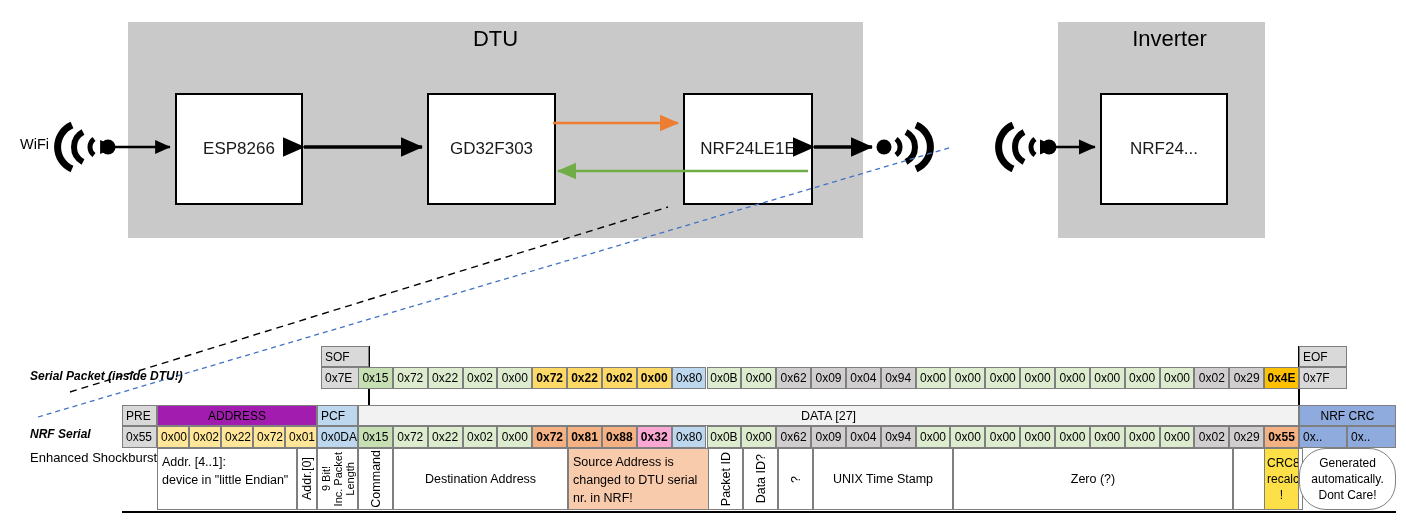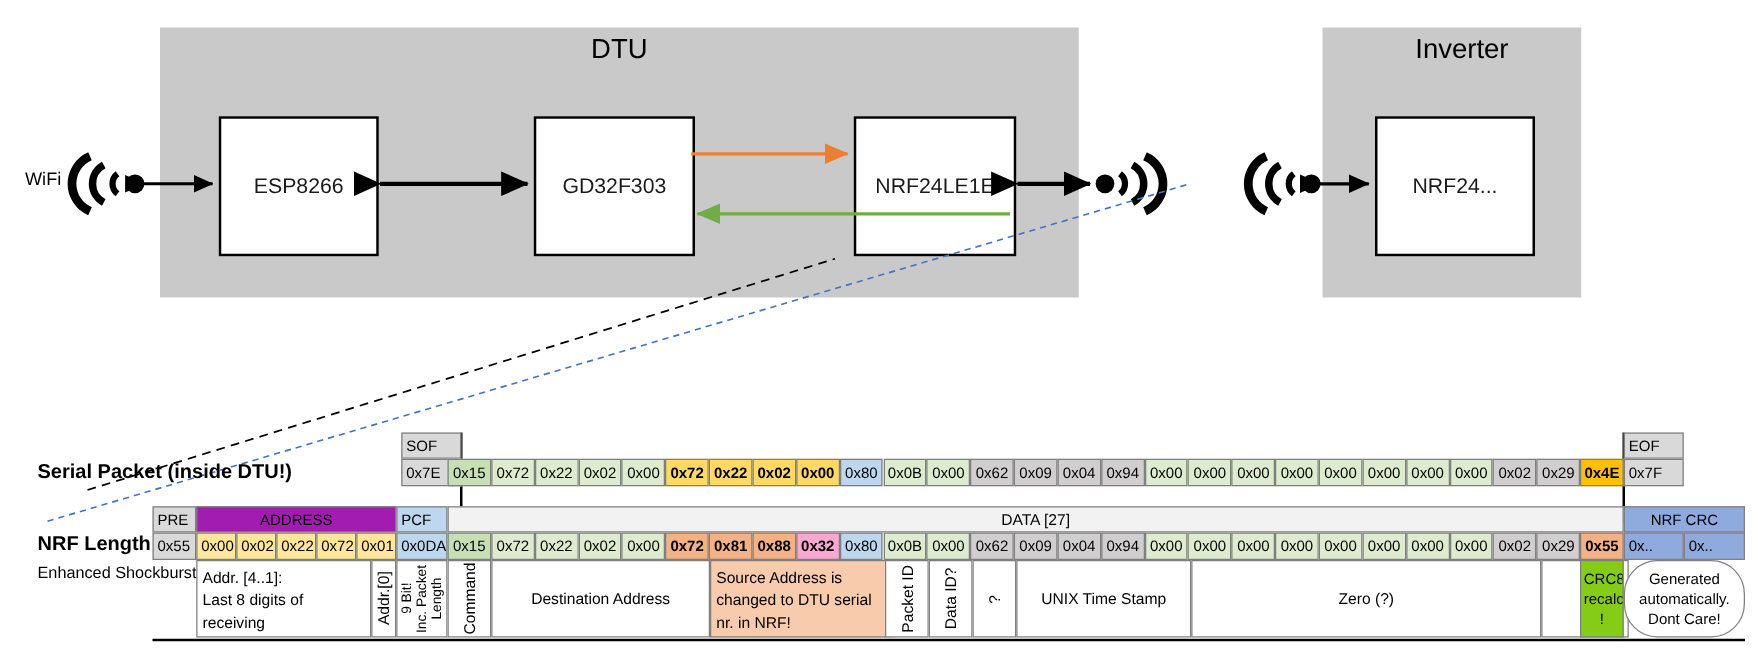--- a/index.html
+++ b/index.html
@@ -12,21 +12,21 @@
   .enclosure{background:#c9c9c9;}
   .chip{background:#ffffff;border:2.5px solid #000;display:flex;align-items:center;
         justify-content:center;font-size:17px;color:#1a1a1a;}
   .enc-title{font-size:22px;color:#000;text-align:center;}
 
   .wifi-label{font-size:14.5px;}
   svg.ov{position:absolute;left:0;top:0;width:1406px;height:523px;overflow:visible;
          pointer-events:none;}
 
   
-  .rowlabel{font-size:16px;font-weight:bold;}
+  .rowlabel{font-size:12px;font-weight:bold;font-style:italic;}
   .rowlabel2{font-size:13px;}
 
   .cell{position:absolute;box-sizing:border-box;border:1px solid #7f7f7f;
         font-size:12px;display:flex;align-items:center;justify-content:center;
         overflow:hidden;white-space:nowrap;background:#fff;}
   .cell.lf{justify-content:flex-start;padding-left:3px;}
   .b{font-weight:bold;}
   .vert{writing-mode:vertical-rl;transform:rotate(180deg);}
   .desc{position:absolute;box-sizing:border-box;border:1px solid #7f7f7f;
         font-size:12.5px;background:#fff;overflow:hidden;}
@@ -137,21 +137,21 @@
     <div class="cell" style="left: 1020.15px; top: 367px; width: 34.85px; height: 22px; background: rgb(221, 235, 207);">0x00</div>
     <div class="cell" style="left: 1055px; top: 367px; width: 34.85px; height: 22px; background: rgb(221, 235, 207);">0x00</div>
     <div class="cell" style="left: 1089.85px; top: 367px; width: 34.85px; height: 22px; background: rgb(221, 235, 207);">0x00</div>
     <div class="cell" style="left: 1124.7px; top: 367px; width: 34.85px; height: 22px; background: rgb(221, 235, 207);">0x00</div>
     <div class="cell" style="left: 1159.55px; top: 367px; width: 34.85px; height: 22px; background: rgb(221, 235, 207);">0x00</div>
     <div class="cell" style="left: 1194.4px; top: 367px; width: 34.85px; height: 22px; background: rgb(208, 206, 206);">0x02</div>
     <div class="cell" style="left: 1229.25px; top: 367px; width: 34.85px; height: 22px; background: rgb(208, 206, 206);">0x29</div>
     <div class="cell b" style="left: 1264.1px; top: 367px; width: 34.85px; height: 22px; background: rgb(255, 192, 0);">0x4E</div>
   </div>
 
-<div class="abs rowlabel" style="left:30px;top:427px;">NRF Length</div>
+<div class="abs rowlabel" style="left:30px;top:427px;">NRF Serial</div>
 <div class="abs rowlabel2" style="left:30px;top:450px;">Enhanced Shockburst</div>
 
 <div class="cell lf" style="left:122px;top:405px;width:35px;height:21px;background:#D9D9D9;">PRE</div>
 <div class="cell" style="left:157px;top:405px;width:160px;height:21px;background:#a21caf;">ADDRESS</div>
 <div class="cell lf" style="left:317px;top:405px;width:41px;height:21px;background:#BDD7EE;">PCF</div>
 <div class="cell" style="left:358px;top:405px;width:941px;height:21px;background:#F2F2F2;font-size:12.5px;">DATA [27]</div>
 <div class="cell" style="left:1299px;top:405px;width:97px;height:21px;background:#8FAADC;">NRF CRC</div>
 
 <div class="cell lf" style="left:122px;top:426px;width:35px;height:22px;background:#D9D9D9;">0x55</div>
 <div id="addr-bytes">
@@ -192,21 +192,20 @@
     <div class="cell" style="left: 1229.25px; top: 426px; width: 34.85px; height: 22px; background: rgb(208, 206, 206);">0x29</div>
     <div class="cell b" style="left: 1264.1px; top: 426px; width: 34.85px; height: 22px; background: rgb(244, 177, 131);">0x55</div>
   </div>
 
 <div class="cell lf" style="left:1299px;top:426px;width:48px;height:22px;background:#8FAADC;">0x..</div>
 <div class="cell lf" style="left:1347px;top:426px;width:49px;height:22px;background:#8FAADC;">0x..</div>
 
 <div class="desc" style="left:157px;top:448px;width:140px;height:62px;">
   <div class="inner left" style="display:block;padding:4px 0 0 4px;line-height:18px;">
     <div>Addr. [4..1]:</div>
-    <div>Last 8 digits of receiving</div>
     <div>device in "little Endian"</div>
   </div>
 </div>
 
 <div class="desc" style="left:297px;top:448px;width:20px;height:62px;">
   <div class="inner">
       <span class="vert">Addr.[0]</span>
     </div>
 </div>
 
@@ -267,21 +266,21 @@
       <span>Zero (?)</span>
     </div>
 </div>
 
 <div class="desc" style="left:1233px;top:448px;width:70px;height:62px;">
   <div class="inner">
       <span>?</span>
     </div>
 </div>
 
-<div class="desc" style="left:1264px;top:448px;width:35px;height:62px;background:#84cc16;">
+<div class="desc" style="left:1264px;top:448px;width:35px;height:62px;background:#fde047;">
   <div class="inner" style="display:block;padding-top:6px;line-height:16px;font-size:12px;">
     <div>CRC8</div>
     <div>recalc.</div>
     <div>!</div>
   </div>
 </div>
 
 <div class="desc" style="left:1299px;top:448px;width:97px;height:62px;border-radius:27px;">
   <div class="inner" style="display:block;padding-top:6px;line-height:16px;font-size:12px;">
     <div>Generated</div>

